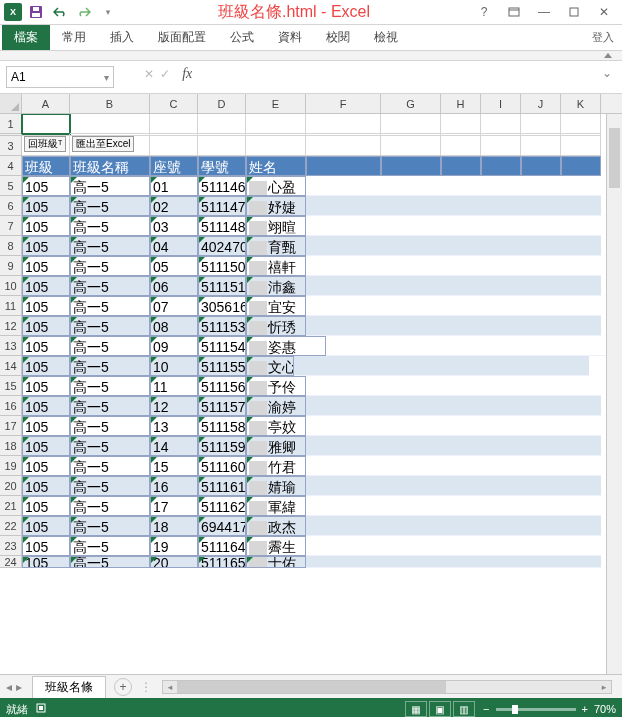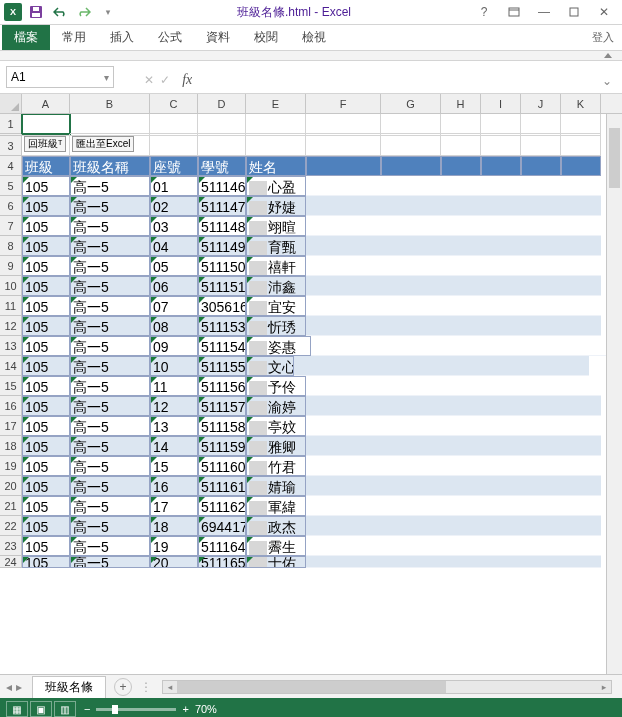--- a/index.html
+++ b/index.html
@@ -3,36 +3,36 @@
 <meta charset="utf-8">
 <style>
 * { margin: 0; padding: 0; box-sizing: border-box; font-family: "Microsoft JhengHei", "Segoe UI", Arial, sans-serif; }
 body { background: #fff; width: 622px; height: 717px; overflow: hidden; font-size: 12px; }
 
 
 .titlebar { height: 25px; background: #fff; border-bottom: 1px solid #d4d4d4; display: flex; align-items: center; padding: 0 4px; }
 .qat { display: flex; align-items: center; gap: 4px; }
 .qat-btn { width: 20px; height: 20px; display: flex; align-items: center; justify-content: center; cursor: pointer; color: #444; }
 .excel-icon { width: 18px; height: 18px; background: #217346; color: #fff; display: flex; align-items: center; justify-content: center; font-size: 9px; font-weight: bold; border-radius: 2px; }
-.title-text { flex: 1; text-align: center; font-size: 12px; color: #4c1d95; }
+.title-text { flex: 1; text-align: center; font-size: 16px; color: #ef4444; }
 .winctl { display: flex; gap: 2px; }
 .winctl-btn { width: 28px; height: 20px; display: flex; align-items: center; justify-content: center; cursor: pointer; color: #666; }
 
 
 .ribbon-tabs { height: 26px; background: #fff; display: flex; align-items: center; border-bottom: 1px solid #d4d4d4; padding-left: 2px; }
 .ribbon-tab { padding: 4px 12px; font-size: 12px; color: #444; cursor: pointer; }
 .ribbon-tab.active { background: #217346; color: #fff; }
 .ribbon-right { margin-left: auto; padding-right: 8px; font-size: 11px; color: #666; }
 
 
 .ribbon-collapsed { height: 10px; background: #f3f3f3; border-bottom: 1px solid #d4d4d4; position: relative; }
 .ribbon-collapsed::after { content: ""; position: absolute; right: 10px; top: 2px; border-left: 4px solid transparent; border-right: 4px solid transparent; border-bottom: 5px solid #888; }
 
 
-.formula-bar { display: flex; align-items: flex-end; padding: 5px 6px; background: #fff; border-bottom: 1px solid #d4d4d4;}
+.formula-bar { display: flex; align-items: flex-start; padding: 5px 6px; background: #fff; border-bottom: 1px solid #d4d4d4;}
 .name-box { width: 108px; height: 22px; border: 1px solid #c6c6c6; padding: 0 4px; font-size: 12px; display: flex; align-items: center; justify-content: space-between; }
 .name-box-arrow { color: #888; font-size: 10px; }
 .fx-icons { display: flex; align-items: center; gap: 6px; margin-left: 30px; color: #bbb; }
 .fx-label { font-style: italic; font-family: "Cambria Math", serif; color: #555; margin-left: 6px; font-size: 14px; }
 .fx-input { flex: 1; margin-left: 8px; }
 .fx-expand { color: #888; margin-left: auto; padding: 0 4px; }
 
 
 .sheet { position: relative; height: 580px; overflow: hidden; }
 .col-headers { display: flex; height: 20px; border-bottom: 1px solid #c6c6c6; background: #f0f0f0; }
@@ -119,20 +119,21 @@
         </svg>
       </div>
     <div class="winctl-btn">✕</div>
   </div>
 </div>
 
 <div class="ribbon-tabs">
   <div class="ribbon-tab active">檔案</div>
   <div class="ribbon-tab">常用</div>
   <div class="ribbon-tab">插入</div>
+  <div class="ribbon-tab">版面配置</div>
   <div class="ribbon-tab">公式</div>
   <div class="ribbon-tab">資料</div>
   <div class="ribbon-tab">校閱</div>
   <div class="ribbon-tab">檢視</div>
   <div class="ribbon-right">登入</div>
 </div>
 <div class="ribbon-collapsed"></div>
 
 <div class="formula-bar">
   <div class="name-box">
@@ -264,21 +265,21 @@
         <div class="cell" style="width: 40px; background: rgb(255, 255, 255); border-top: none; border-right: none; border-bottom: 1px solid rgb(238, 242, 248); border-left: none; border-image: initial;"></div>
         <div class="cell" style="width: 40px; background: rgb(255, 255, 255); border-top: none; border-right: none; border-bottom: 1px solid rgb(238, 242, 248); border-left: none; border-image: initial;"></div>
         <div class="cell" style="width: 40px; background: rgb(255, 255, 255); border-top: none; border-right: none; border-bottom: 1px solid rgb(238, 242, 248); border-left: none; border-image: initial;"></div>
         <div class="cell" style="width: 40px; background: rgb(255, 255, 255); border-top: none; border-right: none; border-bottom: 1px solid rgb(238, 242, 248); border-left: none; border-image: initial;"></div>
       </div>
       <div class="grid-row">
         <div class="row-h">8</div>
         <div class="td alt" style="width: 48px;">105</div>
         <div class="td alt" style="width: 80px;">高一5</div>
         <div class="td alt" style="width: 48px;">04</div>
-        <div class="td alt" style="width: 48px;">511149</div>
+        <div class="td alt" style="width: 48px;">402470</div>
         <div class="td alt" style="width: 60px;"><span class="censor"></span><span>育甄</span></div>
         <div class="cell" style="width: 75px; background: rgb(220, 230, 241); border-top: none; border-right: none; border-bottom: 1px solid rgb(238, 242, 248); border-left: none; border-image: initial;"></div>
         <div class="cell" style="width: 60px; background: rgb(220, 230, 241); border-top: none; border-right: none; border-bottom: 1px solid rgb(238, 242, 248); border-left: none; border-image: initial;"></div>
         <div class="cell" style="width: 40px; background: rgb(220, 230, 241); border-top: none; border-right: none; border-bottom: 1px solid rgb(238, 242, 248); border-left: none; border-image: initial;"></div>
         <div class="cell" style="width: 40px; background: rgb(220, 230, 241); border-top: none; border-right: none; border-bottom: 1px solid rgb(238, 242, 248); border-left: none; border-image: initial;"></div>
         <div class="cell" style="width: 40px; background: rgb(220, 230, 241); border-top: none; border-right: none; border-bottom: 1px solid rgb(238, 242, 248); border-left: none; border-image: initial;"></div>
         <div class="cell" style="width: 40px; background: rgb(220, 230, 241); border-top: none; border-right: none; border-bottom: 1px solid rgb(238, 242, 248); border-left: none; border-image: initial;"></div>
       </div>
       <div class="grid-row">
         <div class="row-h">9</div>
@@ -335,21 +336,21 @@
         <div class="cell" style="width: 40px; background: rgb(220, 230, 241); border-top: none; border-right: none; border-bottom: 1px solid rgb(238, 242, 248); border-left: none; border-image: initial;"></div>
         <div class="cell" style="width: 40px; background: rgb(220, 230, 241); border-top: none; border-right: none; border-bottom: 1px solid rgb(238, 242, 248); border-left: none; border-image: initial;"></div>
         <div class="cell" style="width: 40px; background: rgb(220, 230, 241); border-top: none; border-right: none; border-bottom: 1px solid rgb(238, 242, 248); border-left: none; border-image: initial;"></div>
       </div>
       <div class="grid-row">
         <div class="row-h">13</div>
         <div class="td" style="width: 48px;">105</div>
         <div class="td" style="width: 80px;">高一5</div>
         <div class="td" style="width: 48px;">09</div>
         <div class="td" style="width: 48px;">511154</div>
-        <div class="td" style="width: 65px;"><span class="censor"></span><span>姿惠</span></div>
+        <div class="td" style="width: 80px;"><span class="censor"></span><span>姿惠</span></div>
         <div class="cell" style="width: 75px; background: rgb(255, 255, 255); border-top: none; border-right: none; border-bottom: 1px solid rgb(238, 242, 248); border-left: none; border-image: initial;"></div>
         <div class="cell" style="width: 60px; background: rgb(255, 255, 255); border-top: none; border-right: none; border-bottom: 1px solid rgb(238, 242, 248); border-left: none; border-image: initial;"></div>
         <div class="cell" style="width: 40px; background: rgb(255, 255, 255); border-top: none; border-right: none; border-bottom: 1px solid rgb(238, 242, 248); border-left: none; border-image: initial;"></div>
         <div class="cell" style="width: 40px; background: rgb(255, 255, 255); border-top: none; border-right: none; border-bottom: 1px solid rgb(238, 242, 248); border-left: none; border-image: initial;"></div>
         <div class="cell" style="width: 40px; background: rgb(255, 255, 255); border-top: none; border-right: none; border-bottom: 1px solid rgb(238, 242, 248); border-left: none; border-image: initial;"></div>
         <div class="cell" style="width: 40px; background: rgb(255, 255, 255); border-top: none; border-right: none; border-bottom: 1px solid rgb(238, 242, 248); border-left: none; border-image: initial;"></div>
       </div>
       <div class="grid-row">
         <div class="row-h">14</div>
         <div class="td alt" style="width: 48px;">105</div>
@@ -520,20 +521,27 @@
   <span style="width:8px"></span>
     <span style="color:#aaa">⋮</span>
   <div class="hscroll">
     <div class="hscroll-arr" style="left:0">◂</div>
     <div class="hscroll-thumb"></div>
     <div class="hscroll-arr" style="right:0">▸</div>
   </div>
 </div>
 
 <div class="status">
+  <div class="status-left">
+    <span>就緒</span>
+    <span><svg width="14" height="12">
+          <rect x="1" y="2" width="8" height="8" fill="none" stroke="#fff"></rect>
+          <rect x="3" y="4" width="4" height="4" fill="#fff"></rect>
+        </svg></span>
+  </div>
   <div class="view-btns">
     <div class="view-btn">▦</div>
     <div class="view-btn">▣</div>
     <div class="view-btn">▥</div>
   </div>
   <div class="zoom">
     <span>−</span>
     <div class="zoom-slider">
         <div class="zoom-thumb"></div>
       </div>

